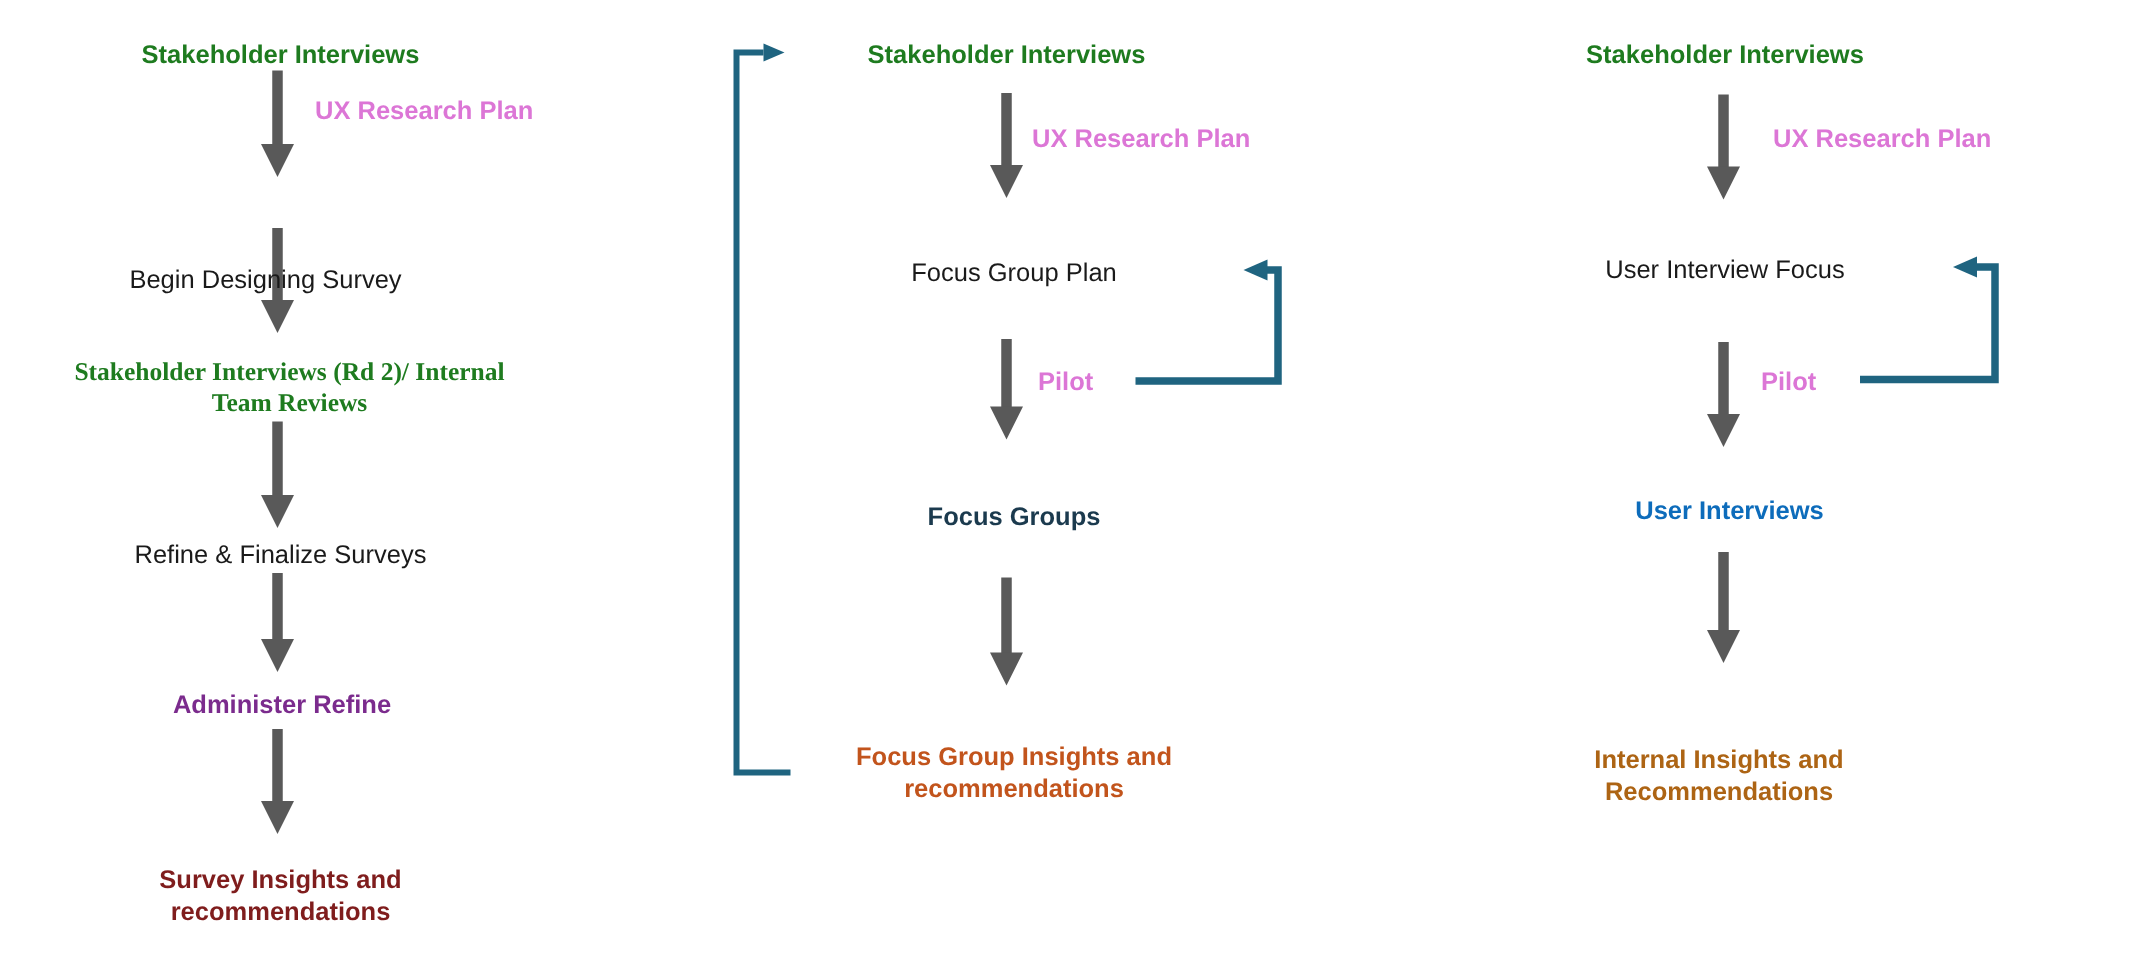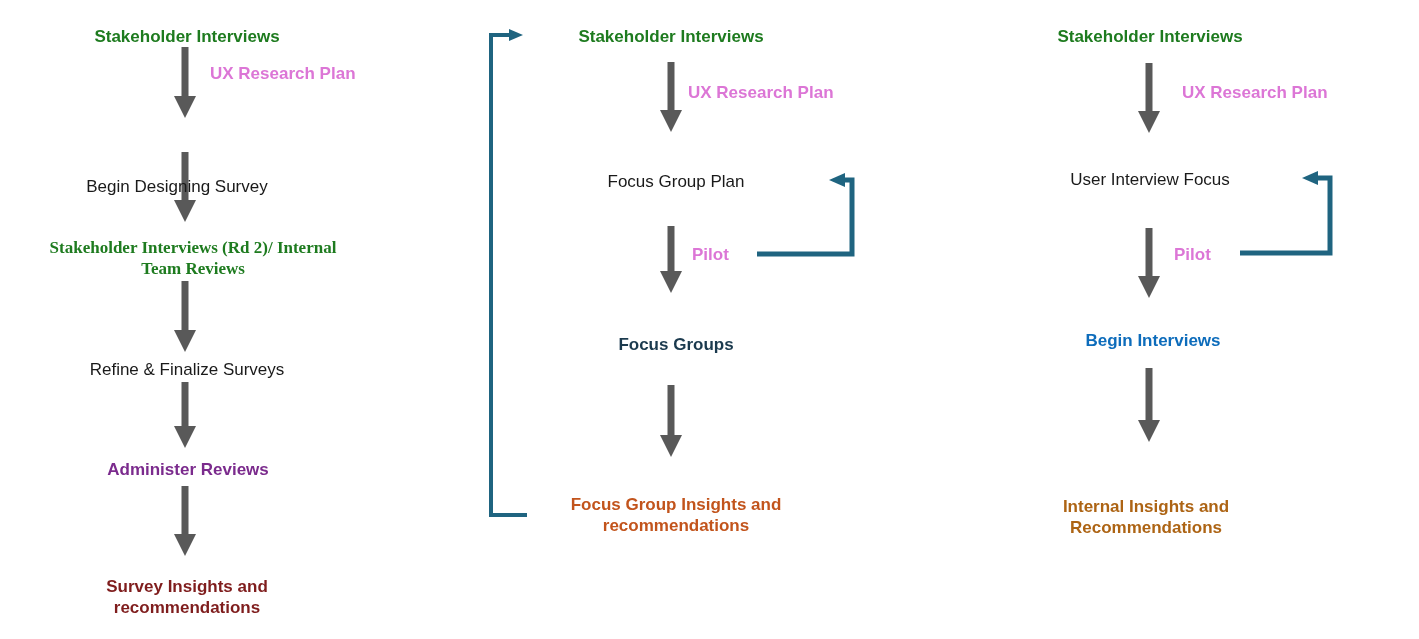--- a/index.html
+++ b/index.html
@@ -107,35 +107,35 @@
       <polygon points="1318,171 1318,185 1302,178" fill="#1f6480"></polygon>
     </g>
   </svg>
 
   <div>
     <div class="node" style="left:187px; top:26px; color:#1e7b1f;">Stakeholder Interviews</div>
     <div class="alabel" style="left:210px; top:64px; color:#dc76d6;">UX Research Plan</div>
     <div class="node plain" style="left:177px; top:128px; color:#1a1a1a;margin-top:48px;">Begin Designing Survey</div>
     <div class="node wrap" style="left:193px; top:237px; width:310px; color:#1e7b1f;font-family:Liberation Serif, serif;">Stakeholder Interviews (Rd 2)/ Internal Team Reviews</div>
     <div class="node plain" style="left:187px; top:359px; color:#1a1a1a;">Refine &amp; Finalize Surveys</div>
-    <div class="node" style="left:188px; top:459px; color:#7b2b8d;">Administer Reviews</div>
+    <div class="node" style="left:188px; top:459px; color:#7b2b8d;">Administer Refine</div>
     <div class="node wrap" style="left:187px; top:576px; width:210px; color:#7f1d1d;">Survey Insights and recommendations</div>
   </div>
 
   <div>
     <div class="node" style="left:671px; top:26px; color:#1e7b1f;">Stakeholder Interviews</div>
     <div class="alabel" style="left:688px; top:83px; color:#dc76d6;">UX Research Plan</div>
     <div class="node plain" style="left:676px; top:171px; color:#1a1a1a;">Focus Group Plan</div>
     <div class="alabel" style="left:692px; top:245px; color:#dc76d6;">Pilot</div>
     <div class="node" style="left:676px; top:334px; color:#1b3a4e;">Focus Groups</div>
     <div class="node wrap" style="left:676px; top:494px; width:250px; color:#c2541c;">Focus Group Insights and recommendations</div>
   </div>
 
   <div>
     <div class="node" style="left:1150px; top:26px; color:#1e7b1f;">Stakeholder Interviews</div>
     <div class="alabel" style="left:1182px; top:83px; color:#dc76d6;">UX Research Plan</div>
     <div class="node plain" style="left:1150px; top:169px; color:#1a1a1a;">User Interview Focus</div>
     <div class="alabel" style="left:1174px; top:245px; color:#dc76d6;">Pilot</div>
-    <div class="node" style="left:1153px; top:330px; color:#0d6cbb;">Begin Interviews</div>
+    <div class="node" style="left:1153px; top:330px; color:#0d6cbb;">User Interviews</div>
     <div class="node wrap" style="left:1146px; top:496px; width:230px; color:#ad6414;">Internal Insights and Recommendations</div>
   </div>
 
 </div>
 
 </body></html>

